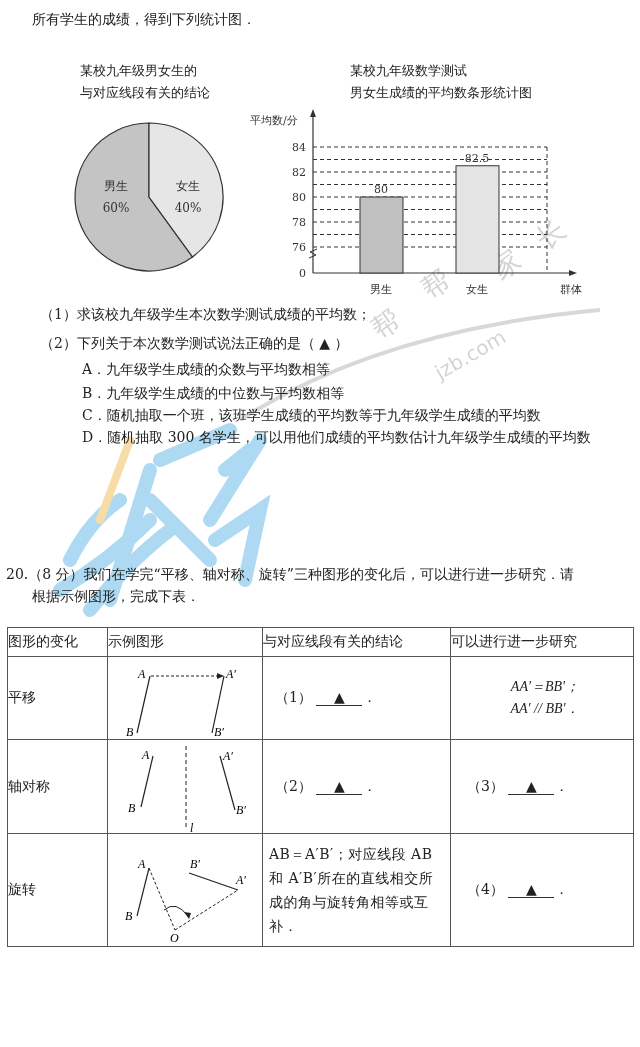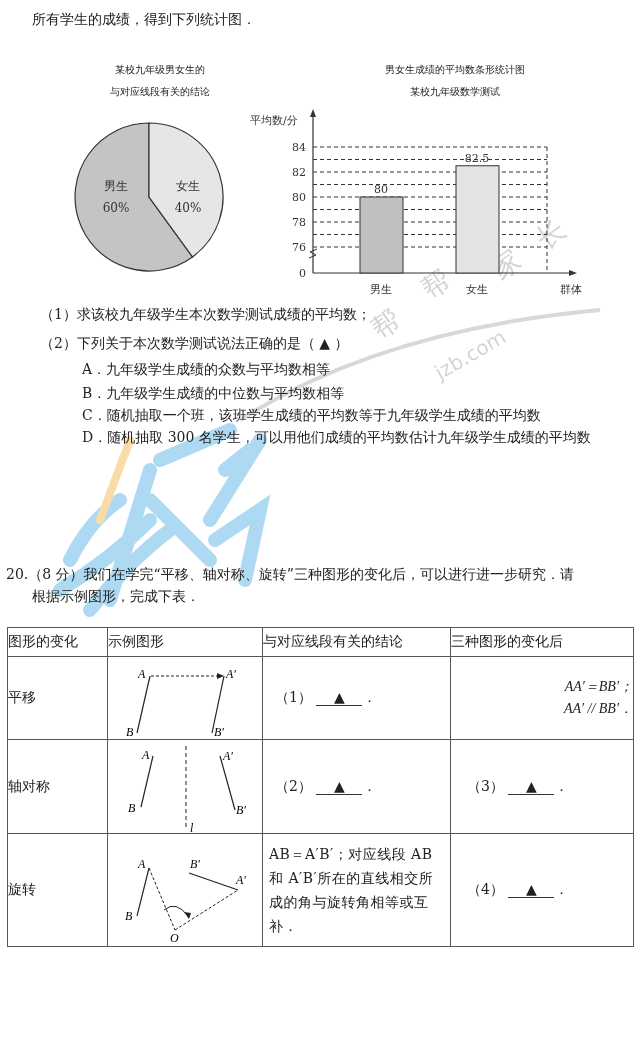--- a/index.html
+++ b/index.html
@@ -1,21 +1,21 @@
 <!DOCTYPE html>
 <html><head>
 <meta charset="utf-8">
 <style>
   html, body { margin:0; padding:0; background:#fff; }
   body { width:640px; height:1047px; position:relative; overflow:hidden;
          font-family:"DejaVu Serif","Liberation Serif",serif; color:#222; font-size:14px; }
   .abs { position:absolute; }
   .q-text { left:6px; width:630px; line-height:22px; font-size:14px; }
   .q-text .indent { padding-left:26px; display:block; }
-  .chart-title { font-family:Liberation Mono, monospace; font-size:10px; text-align:center; line-height:22px; }
+  .chart-title { font-family:Liberation Sans, sans-serif; font-size:13px; text-align:left; line-height:22px; }
   .sub { font-size:14px; line-height:24px; }
   .opt { left:82px; font-size:14px; line-height:20px; }
   table.t { position:absolute; left:7px; top:627px; width:626px; border-collapse:collapse; table-layout:fixed; }
   table.t td, table.t th { border:1px solid #555; font-weight:normal; font-size:14px; text-align:left; vertical-align:middle; padding:0; }
   table.t th { height:28px; }
   .blank { display:inline-block; width:46px; border-bottom:1px solid #333; text-align:center; line-height:16px; }
   .math { font-style:italic; font-family:"Liberation Serif",serif; }
   .footer { left:0; width:640px; text-align:center; top:1075px; font-size:12px; letter-spacing:1px; }
 </style>
 </head>
@@ -50,22 +50,22 @@
 
   <path d="M79 79 L79 5 A74 74 0 1 0 122.5 138.9 Z" fill="#c4c4c4" stroke="#333" stroke-width="1.2"></path>
   <path d="M79 79 L79 5 A74 74 0 0 1 122.5 138.9 Z" fill="#e6e6e6" stroke="#333" stroke-width="1.2"></path>
   <text x="46" y="72" font-size="12" text-anchor="middle" fill="#333">男生</text>
   <text x="46" y="94" font-size="12" text-anchor="middle" fill="#333">60%</text>
   <text x="118" y="72" font-size="12" text-anchor="middle" fill="#333">女生</text>
   <text x="118" y="94" font-size="12" text-anchor="middle" fill="#333">40%</text>
 </svg>
 
 <div class="abs chart-title" style="left:350px;top:60px;width:210px;">
+  <div>某校九年级数学测试</div>
   <div>男女生成绩的平均数条形统计图</div>
-  <div>某校九年级数学测试</div>
 </div>
 <svg class="abs" style="left:240px;top:105px;" width="350" height="195">
   <text x="10" y="19" font-size="11" fill="#333">平均数/分</text>
 
   <line x1="73" y1="168" x2="73" y2="10" stroke="#333" stroke-width="1.2"></line>
   <polygon points="73,4 70,12 76,12" fill="#333"></polygon>
 
   <line x1="73" y1="168" x2="330" y2="168" stroke="#333" stroke-width="1.2"></line>
   <polygon points="337,168 329,165 329,171" fill="#333"></polygon>
 
@@ -118,42 +118,42 @@
       <col style="width:100px">
       <col style="width:155px">
       <col style="width:188px">
       <col style="width:183px">
     </colgroup>
   <tbody>
       <tr>
     <th>图形的变化</th>
     <th>示例图形</th>
     <th>与对应线段有关的结论</th>
-    <th>三种图形的变化后</th>
+    <th>可以进行进一步研究</th>
   </tr>
 
   <tr style="height:83px;">
     <td>平移</td>
     <td>
       <svg width="150" height="80" style="display:block;margin:auto;">
         <line x1="40" y1="18" x2="27" y2="75" stroke="#222" stroke-width="1.2"></line>
         <line x1="114" y1="18" x2="102" y2="75" stroke="#222" stroke-width="1.2"></line>
         <line x1="41" y1="18" x2="110" y2="18" stroke="#222" stroke-width="1" stroke-dasharray="3,2"></line>
         <polygon points="114,18 107,15 107,21" fill="#222"></polygon>
         <text class="math" x="28" y="20" font-size="12">A</text>
         <text class="math" x="116" y="20" font-size="12">A′</text>
         <text class="math" x="16" y="78" font-size="12">B</text>
         <text class="math" x="104" y="78" font-size="12">B′</text>
       </svg>
     </td>
     <td style="text-align:left;padding-left:12px;">
       <span>（1）</span>
       <span class="blank">▲</span><span>．</span>
     </td>
-    <td style="text-align:right;padding-left:6px;line-height:22px;" class="math">
+    <td style="text-align:center;padding-left:6px;line-height:22px;" class="math">
       <div>AA′＝BB′；</div>
       <div>AA′ // BB′．</div>
     </td>
   </tr>
 
   <tr style="height:94px;">
     <td>轴对称</td>
     <td>
       <svg width="150" height="90" style="display:block;margin:auto;">
         <line x1="43" y1="14" x2="31" y2="65" stroke="#222" stroke-width="1.2"></line>

